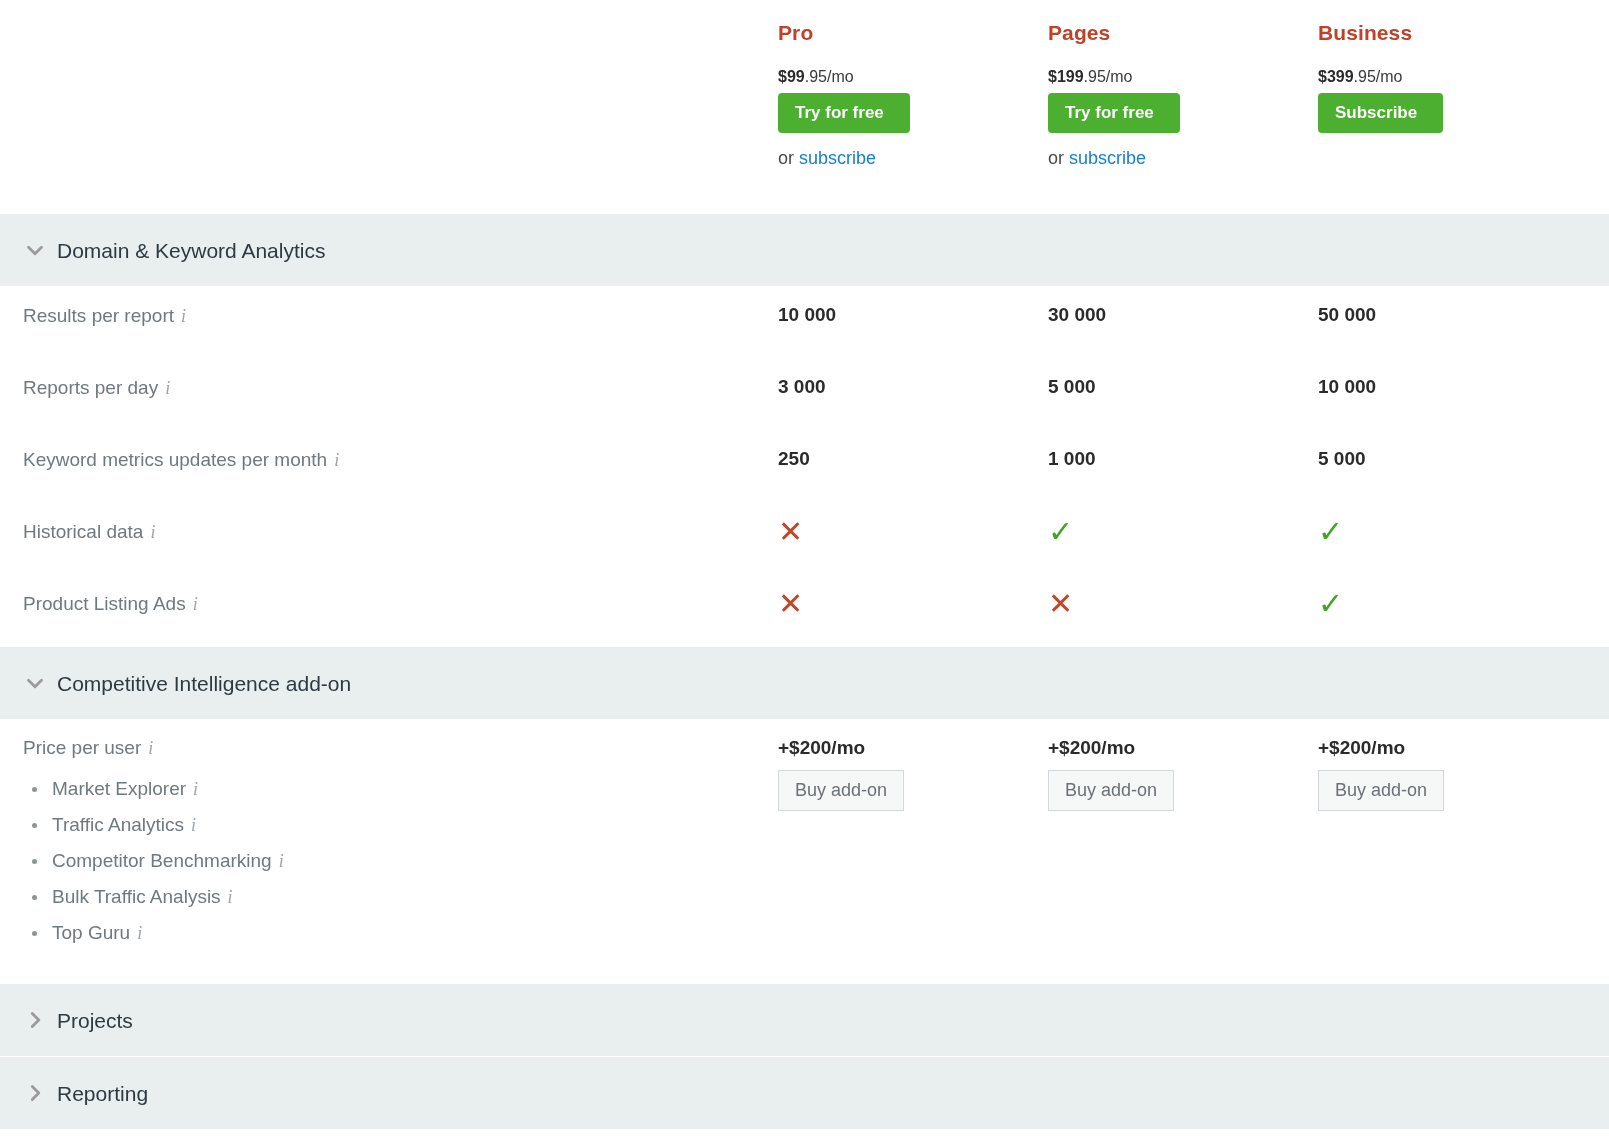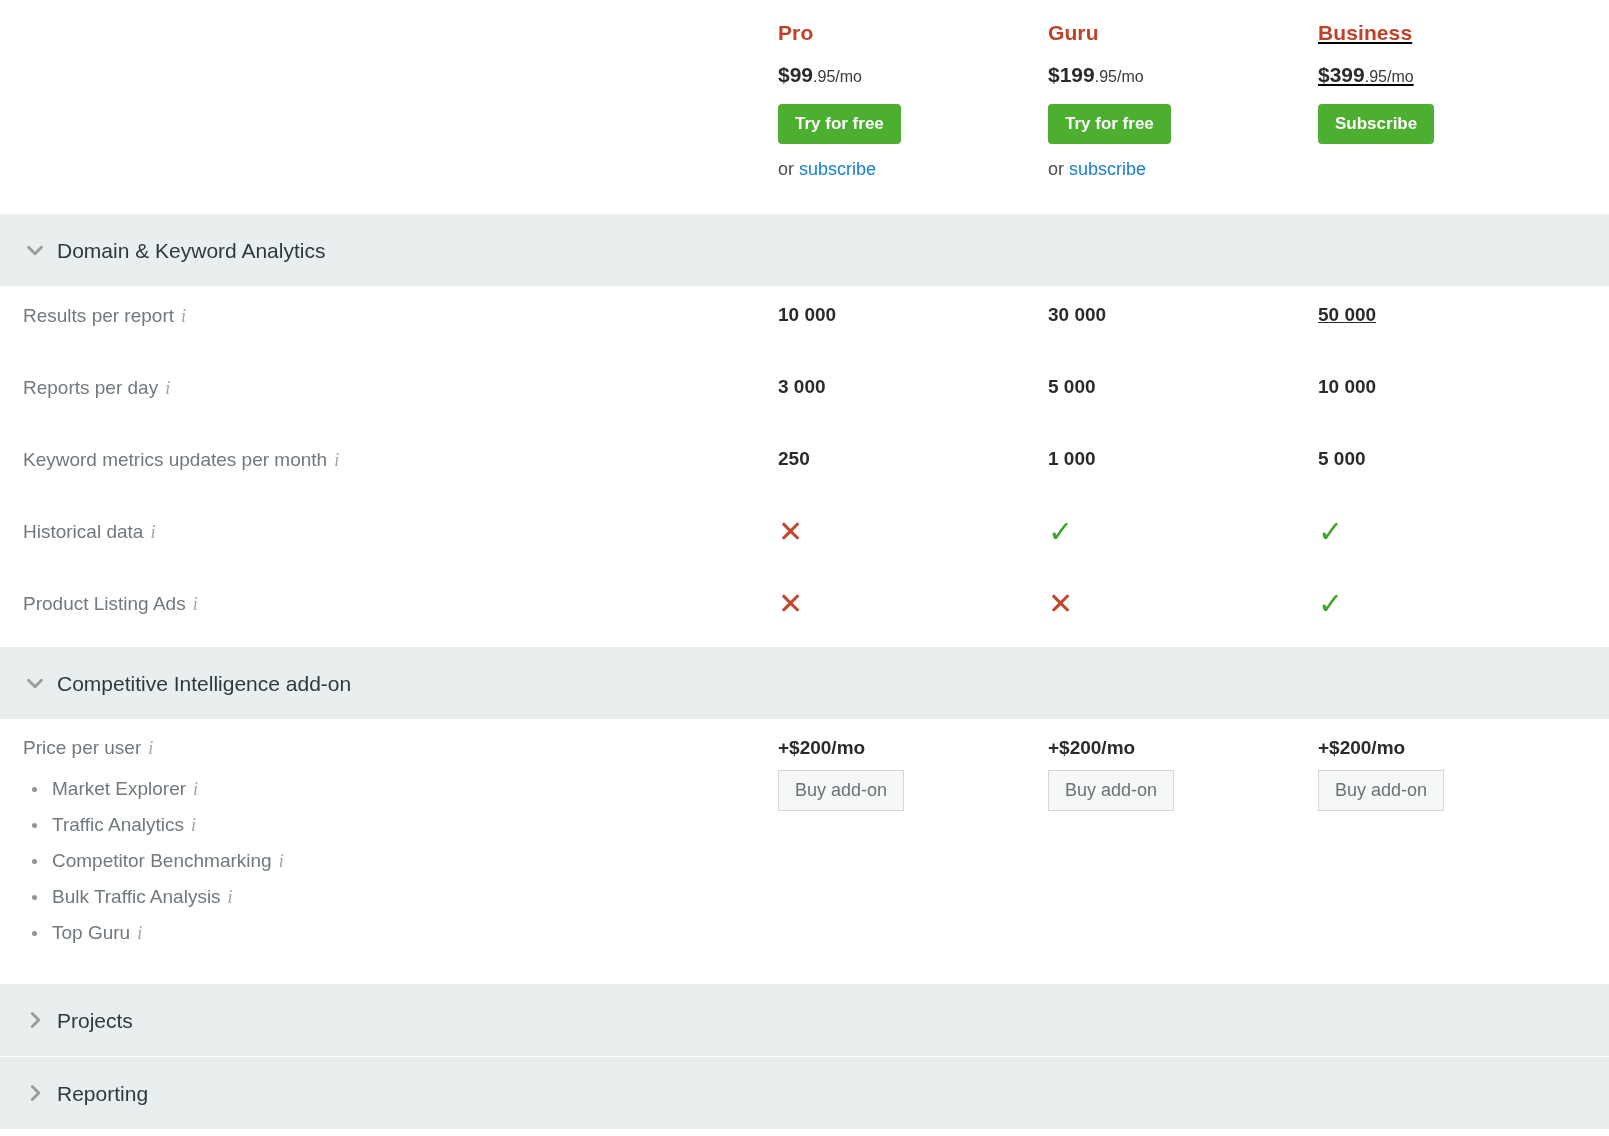--- a/index.html
+++ b/index.html
@@ -14,21 +14,21 @@
 
   .pricing-table {
     position: relative;
     width: 1609px;
     height: 1136px;
   }
 
   
   .col-pro      { left: 778px; }
   .col-guru     { left: 1048px; }
-  .col-business { left: 1318px; text-decoration: underline; }
+  .col-business { left: 1318px; }
 
   
   .plan-header-band {
     position: relative;
     height: 213px;
     background: #ffffff;
   }
 
   .plan-col {
     position: absolute;
@@ -46,39 +46,39 @@
   }
 
   .plan-price {
     font-size: 21px;
     color: #2b2b2b;
     margin-top: 21px;
     line-height: 1;
   }
   .plan-price .amount {
     font-weight: bold;
-    font-size: 21px;
+    font-size: 16px;
   }
   .plan-price .cents {
     font-weight: normal;
     font-size: 16px;
     color: #3a3a3a;
   }
 
   .cta-button {
     display: inline-block;
-    margin-top: 19px;
+    margin-top: 8px;
     background: #4caf30;
     color: #ffffff;
     border: none;
     border-radius: 4px;
     font-family: "Liberation Sans", sans-serif;
     font-size: 17px;
     font-weight: bold;
-    padding: 11px 17px 12px 17px;
+    padding: 11px 26px 12px 17px;
     line-height: 1;
     cursor: pointer;
   }
 
   .subscribe-line {
     margin-top: 16px;
     font-size: 18px;
     color: #4a4a4a;
     line-height: 1;
   }
@@ -258,21 +258,21 @@
   <div class="plan-header-band">
 
     <div class="plan-col col-pro">
       <div class="plan-name">Pro</div>
       <div class="plan-price"><span class="amount">$99</span><span class="cents">.95/mo</span></div>
       <button class="cta-button">Try for free</button>
       <div class="subscribe-line"><span>or </span><a class="sub-link">subscribe</a></div>
     </div>
 
     <div class="plan-col col-guru">
-      <div class="plan-name">Guru</div>
+      <div class="plan-name">Pages</div>
       <div class="plan-price"><span class="amount">$199</span><span class="cents">.95/mo</span></div>
       <button class="cta-button">Try for free</button>
       <div class="subscribe-line"><span>or </span><a class="sub-link">subscribe</a></div>
     </div>
 
     <div class="plan-col col-business">
       <div class="plan-name">Business</div>
       <div class="plan-price"><span class="amount">$399</span><span class="cents">.95/mo</span></div>
       <button class="cta-button">Subscribe</button>
     </div>

